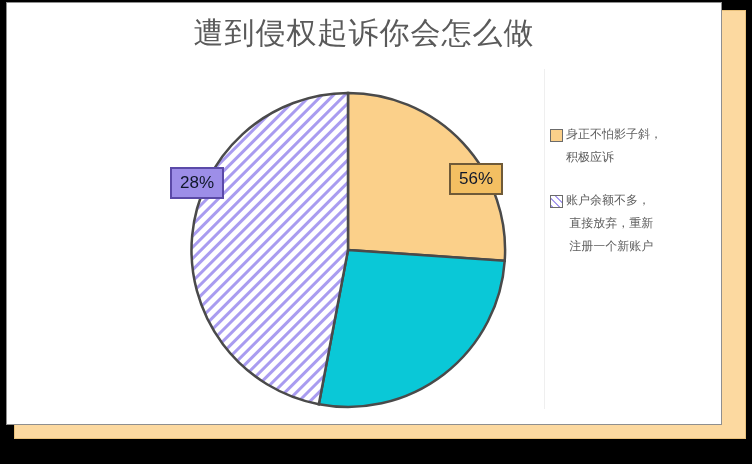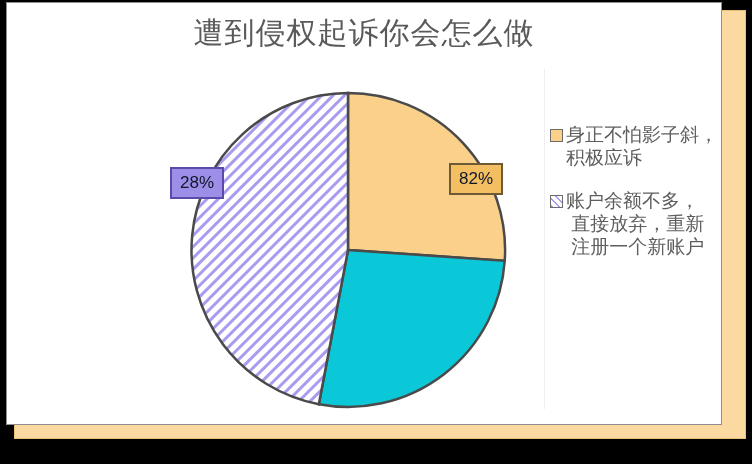--- a/index.html
+++ b/index.html
@@ -126,21 +126,21 @@
     box-sizing: border-box;
   }
   .sw-orange { background: #fbd08a; }
   .sw-teal   { background: #0ac8d7; }
   .sw-purple {
     background: #ffffff;
     background-image: repeating-linear-gradient(45deg,
       #a99cf0 0px, #a99cf0 2px, #ffffff 2px, #ffffff 5px);
   }
   .legend-text {
-    font-size: 19px;
+    font-size: 12px;
     line-height: 23px;
     color: #5e5e5e;
     white-space: pre;
   }
 </style>
 </head>
 <body>
 
 <div class="stage">
 
@@ -160,21 +160,21 @@
           </pattern>
         </defs>
 
         <path d="M 165 165 L 165 8 A 157 157 0 0 1 321.72 175.79 Z" fill="#fbd08a" stroke="#4a4a4a" stroke-width="2.5"></path>
 
         <path d="M 165 165 L 321.72 175.79 A 157 157 0 0 1 135.83 319.17 Z" fill="#0ac8d7" stroke="#4a4a4a" stroke-width="2.5"></path>
 
         <path d="M 165 165 L 135.83 319.17 A 157 157 0 0 1 165 8 Z" fill="url(#hatch-purple)" stroke="#4a4a4a" stroke-width="2.5"></path>
       </svg>
 
-      <div class="data-label dl-orange">82%</div>
+      <div class="data-label dl-orange">56%</div>
 
       <div class="data-label dl-purple">28%</div>
     </div>
 
     <div class="legend-divider"></div>
 
     <div class="legend">
 
       <div class="legend-item">
         <span class="legend-swatch sw-orange"></span>

